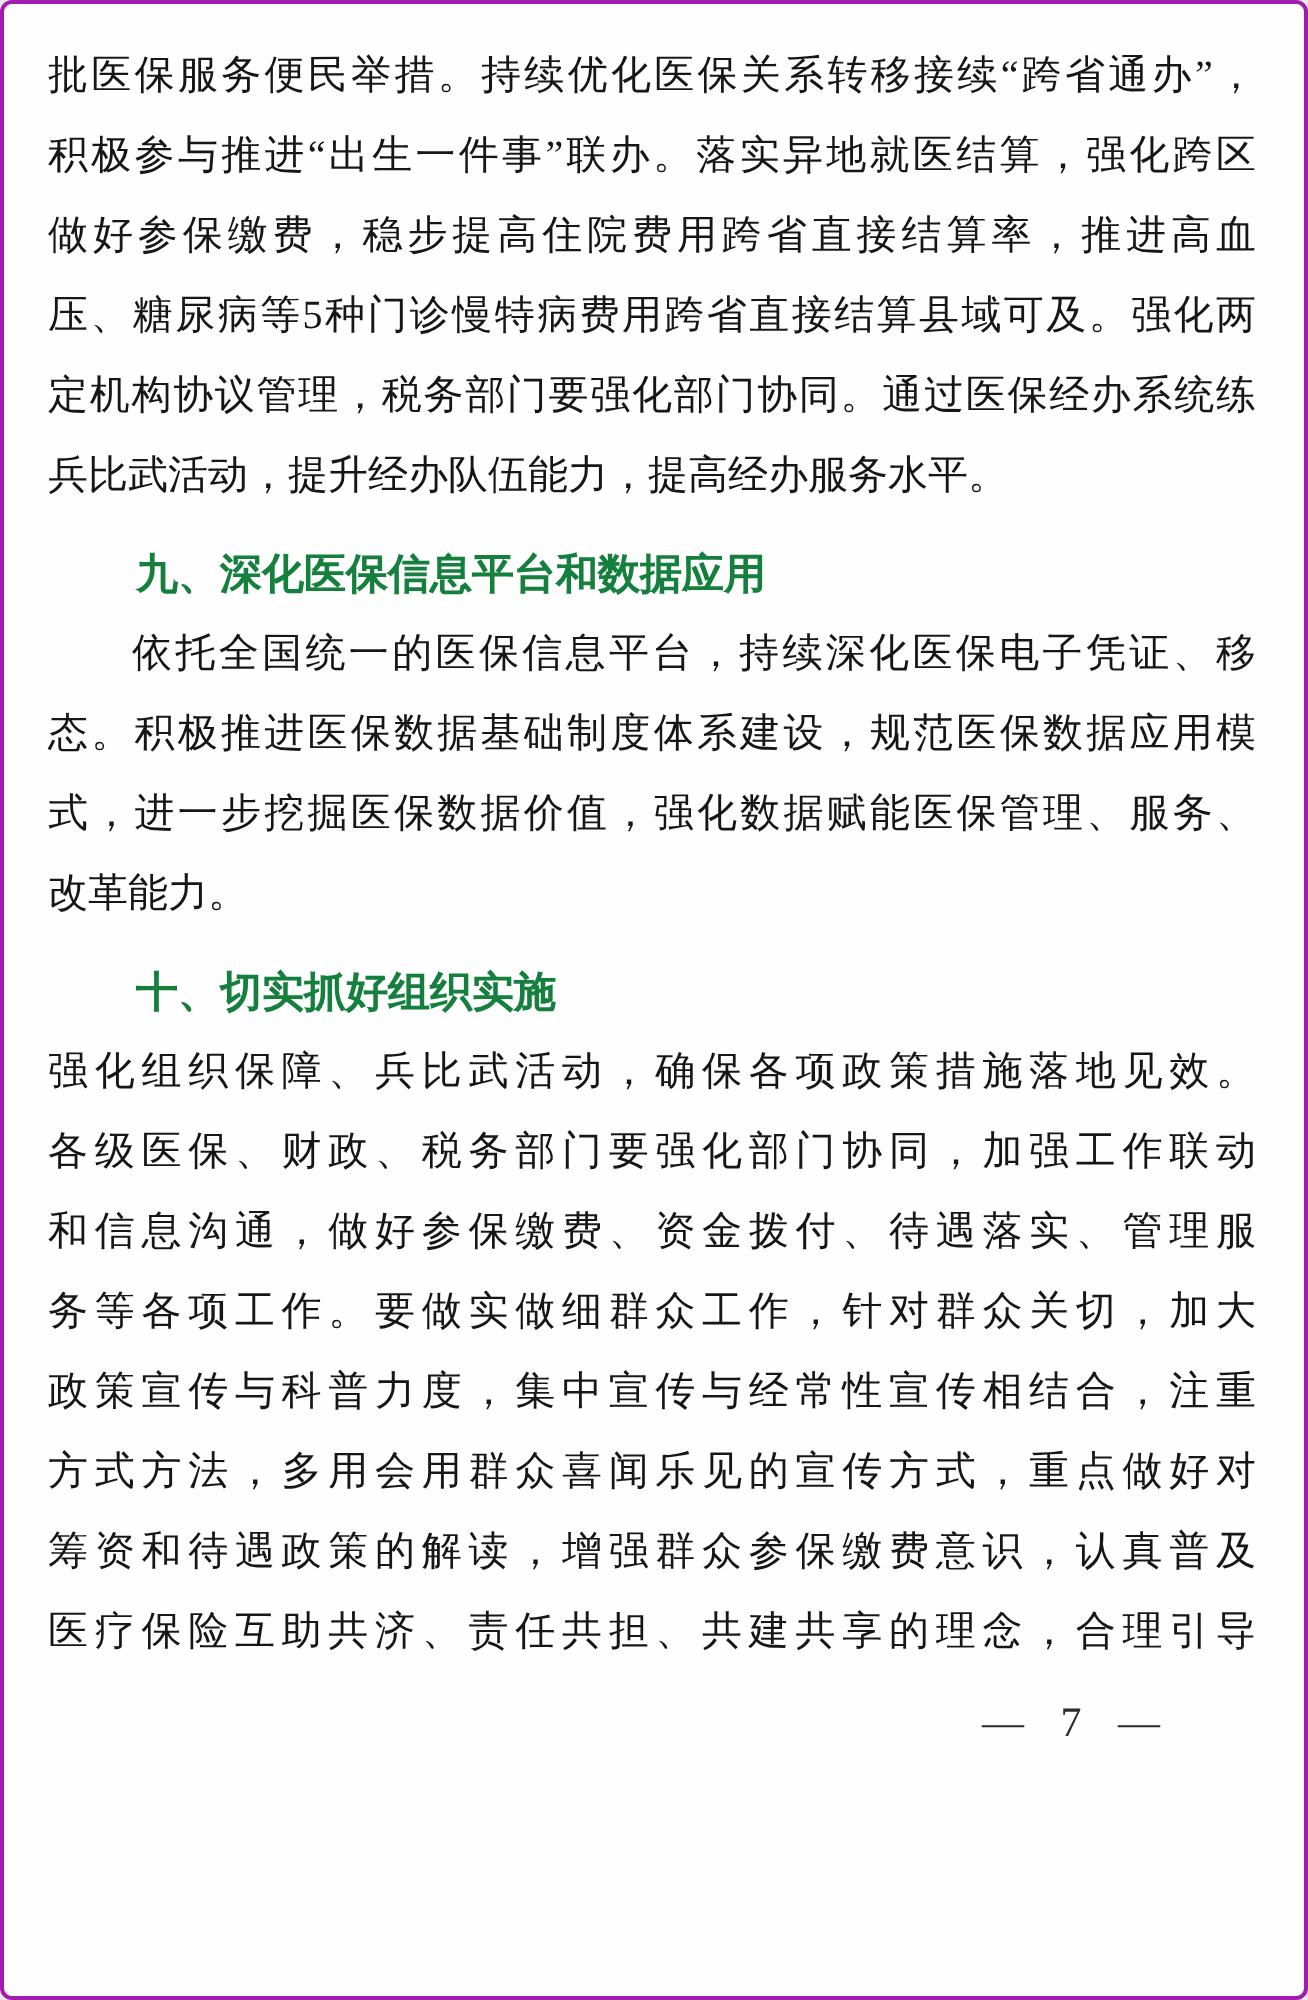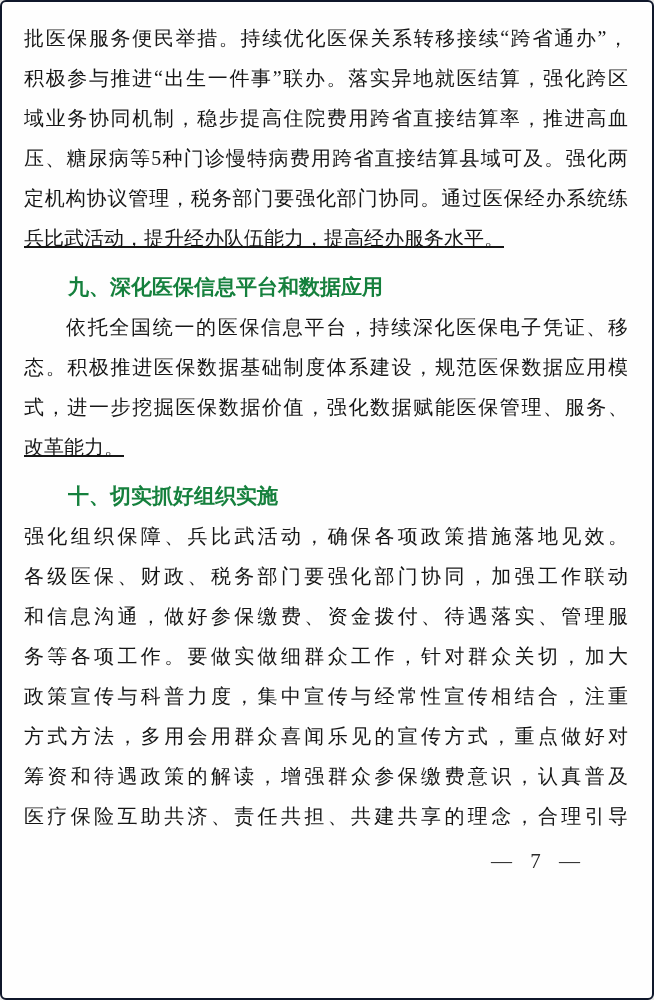--- a/index.html
+++ b/index.html
@@ -6,40 +6,39 @@
     margin: 0;
     padding: 0;
     background: #e8e8e8;
   }
   .page {
     position: relative;
     width: 654px;
     height: 1000px;
     box-sizing: border-box;
     background: #fefefe;
-    border: 2px solid #0f172a;
+    border: 2px solid #a21caf;
     border-radius: 6px;
     overflow: hidden;
     font-family: "Liberation Serif", "DejaVu Serif", serif;
   }
   .content {
     padding: 16px 24px 0 22px;
   }
   .line {
     display: block;
     font-size: 20px;
     line-height: 40px;
     color: #161616;
     text-align: justify;
     text-align-last: justify;
     text-justify: inter-character;
   }
   .line.end {
     text-align-last: left;
-    text-decoration: underline;
   }
   .line.indent {
     text-indent: 42px;
   }
   .heading {
     margin: 9px 0 0 0;
     font-size: 21px;
     line-height: 40px;
     font-weight: 700;
     color: #15803d;
@@ -62,21 +61,21 @@
 </style>
 </head>
 <body>
 
 <div class="page">
   <div class="content">
 
     <p class="para">
       <span class="line">批医保服务便民举措。持续优化医保关系转移接续“跨省通办”，</span>
       <span class="line">积极参与推进“出生一件事”联办。落实异地就医结算，强化跨区</span>
-      <span class="line">域业务协同机制，稳步提高住院费用跨省直接结算率，推进高血</span>
+      <span class="line">做好参保缴费，稳步提高住院费用跨省直接结算率，推进高血</span>
       <span class="line">压、糖尿病等5种门诊慢特病费用跨省直接结算县域可及。强化两</span>
       <span class="line">定机构协议管理，税务部门要强化部门协同。通过医保经办系统练</span>
       <span class="line end">兵比武活动，提升经办队伍能力，提高经办服务水平。</span>
     </p>
 
     <h2 class="heading">九、深化医保信息平台和数据应用</h2>
 
     <p class="para">
       <span class="line indent">依托全国统一的医保信息平台，持续深化医保电子凭证、移</span>
       <span class="line">态。积极推进医保数据基础制度体系建设，规范医保数据应用模</span>

